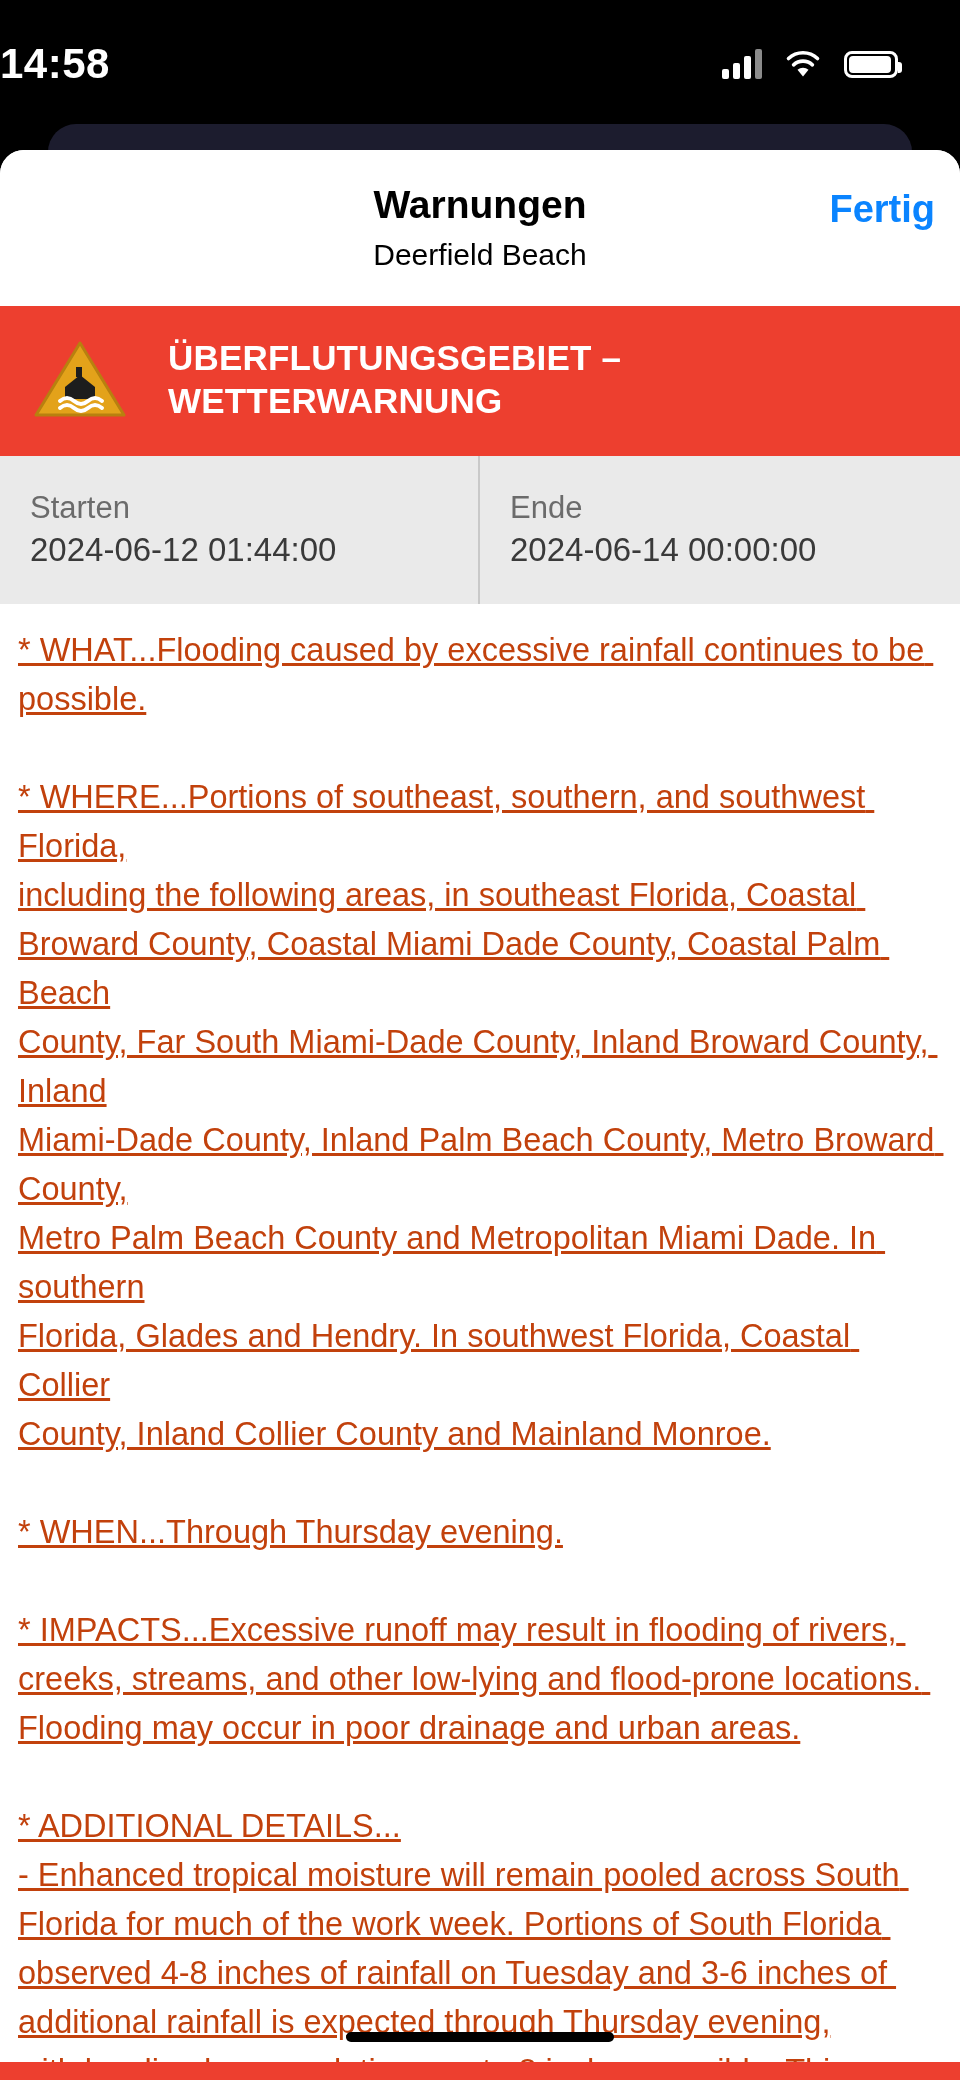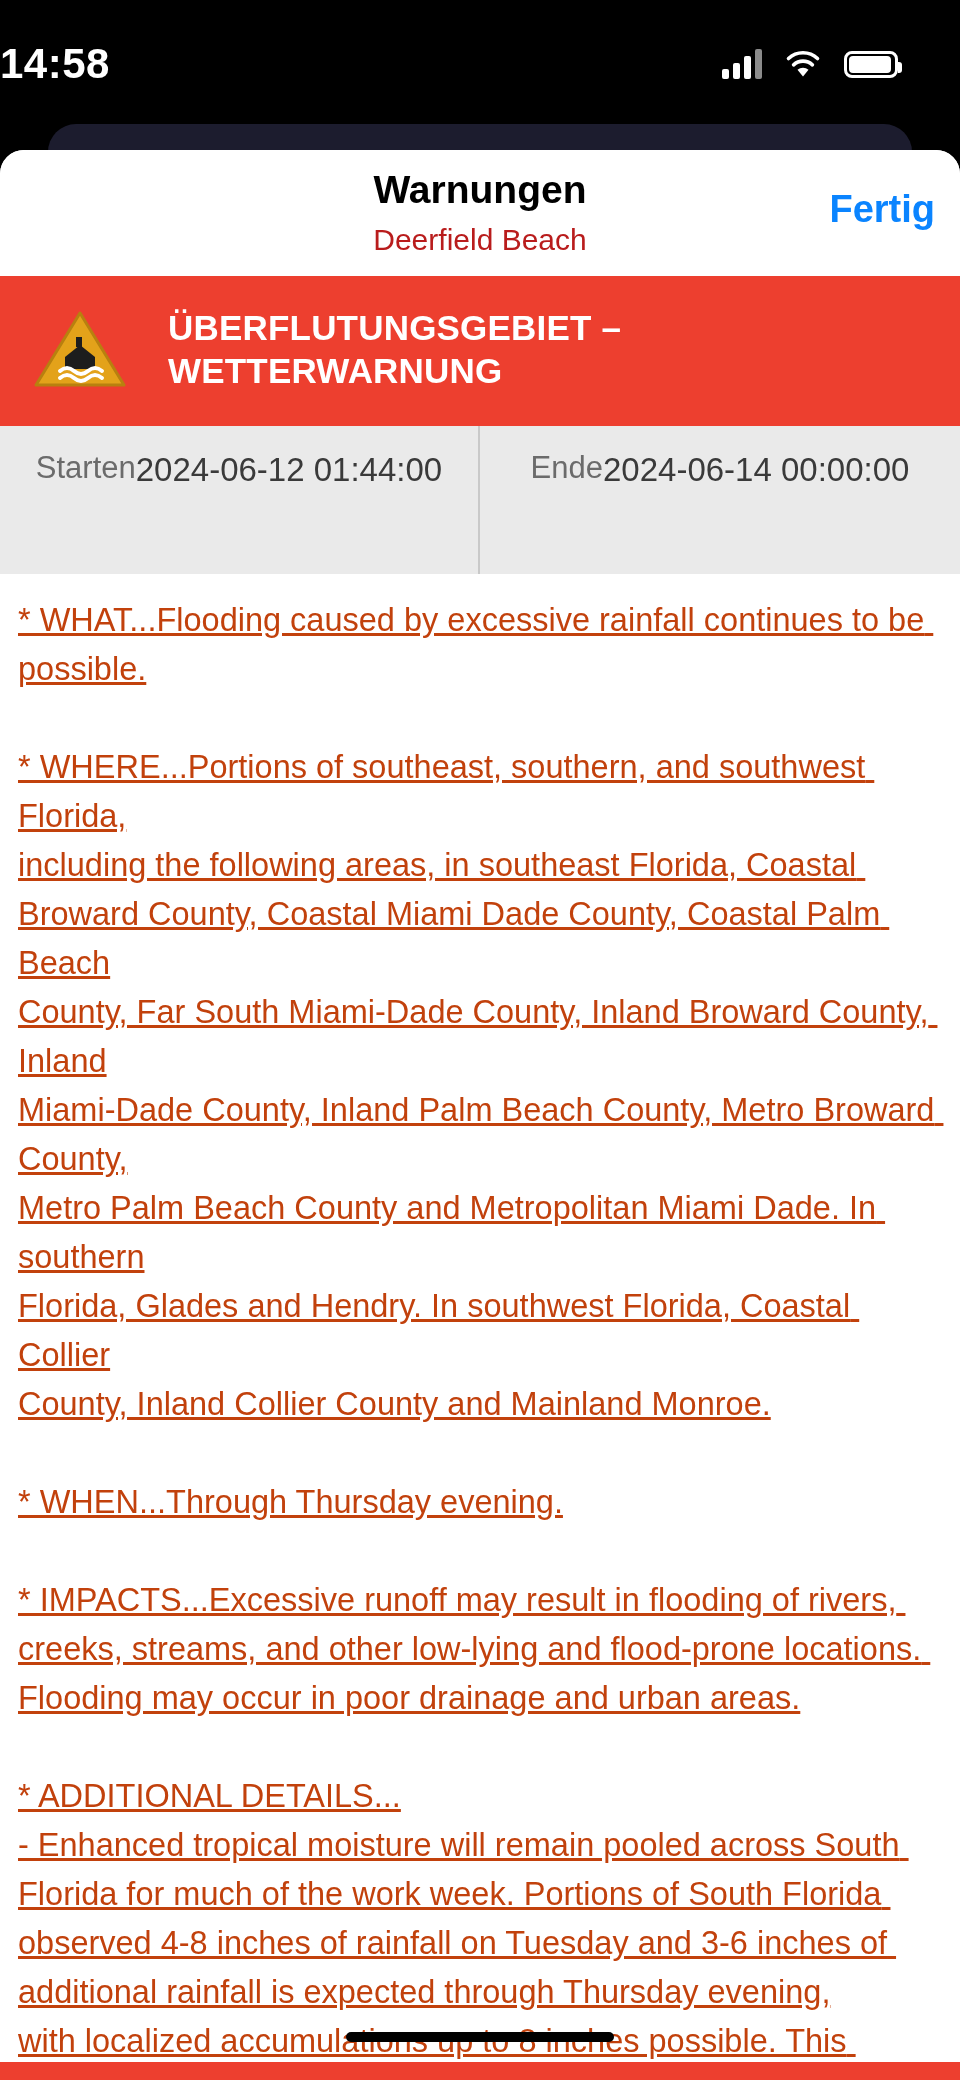--- a/index.html
+++ b/index.html
@@ -99,36 +99,36 @@
     right: 0;
     bottom: 0;
     background: #ffffff;
     border-radius: 24px 24px 0 0;
     overflow: hidden;
   }
 
   
   .navbar {
     position: relative;
-    height: 126px;
+    height: 156px;
     background: #fff;
     display: flex;
     align-items: center;
     justify-content: center;
     flex-direction: column;
   }
   .nav-title {
     font-size: 39px;
     font-weight: bold;
     color: #000;
     line-height: 46px;
   }
   .nav-sub {
     font-size: 30px;
-    color: #b91c1c;
+    color: #000000;
     line-height: 38px;
     margin-top: 8px;
   }
   .nav-done {
     position: absolute;
     right: 25px;
     top: 38px;
     font-size: 38px;
     color: #0a84ff;
     font-weight: bold;
@@ -159,21 +159,21 @@
   
   .time-strip {
     display: flex;
     background: #eaeaea;
     height: 148px;
   }
   .time-cell {
     flex: 1 1 50%;
     padding: 22px 30px;
     display: flex;
-    flex-direction: row;
+    flex-direction: column;
     justify-content: center;
   }
   .time-cell.left { border-right: 2px solid #c9c9c9; }
   .time-label {
     font-size: 31px;
     color: #6b6b6b;
     line-height: 40px;
   }
   .time-value {
     font-size: 33px;

